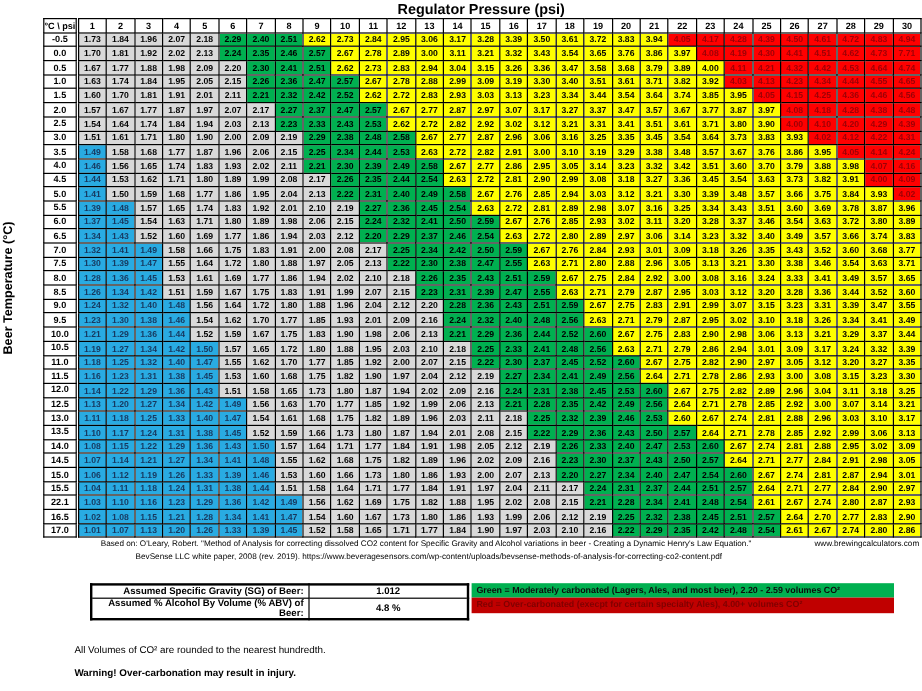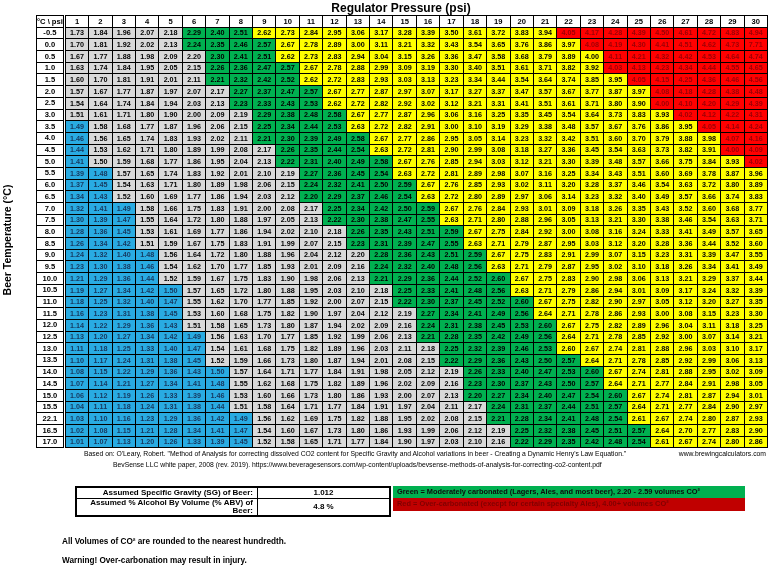--- a/index.html
+++ b/index.html
@@ -34,21 +34,21 @@
   .foot1 .cite{padding-left:48px;}
   .foot2{position:absolute;left:113px;top:461px;font-size:6.8px;}
   
   table.assume{position:absolute;left:75px;top:486px;border-collapse:collapse;
     border:2px solid #000;}
   table.assume td{border:1px solid #000;font-size:8px;font-weight:bold;
     height:10px;padding:0 4px;line-height:1;vertical-align:middle;}
   table.assume td.lab{width:172px;text-align:right;}
   table.assume td.val{width:123px;text-align:center;}
   
-  .note1{position:absolute;left:62px;top:537px;font-size:8.2px;font-weight:bold;text-align:center;}
+  .note1{position:absolute;left:62px;top:537px;font-size:8.2px;font-weight:normal;text-align:center;}
   .note2{position:absolute;left:62px;top:556px;font-size:8.2px;font-weight:bold;}
   
   .legend{position:absolute;left:393px;top:486px;width:352px;}
   .legend .lrow{height:12.4px;line-height:12.6px;padding-left:4px;
     font-size:7.4px;font-weight:bold;white-space:nowrap;overflow:hidden;}
 </style>
 </head>
 <body>
 
 <div class="title">Regulator Pressure (psi)</div>

